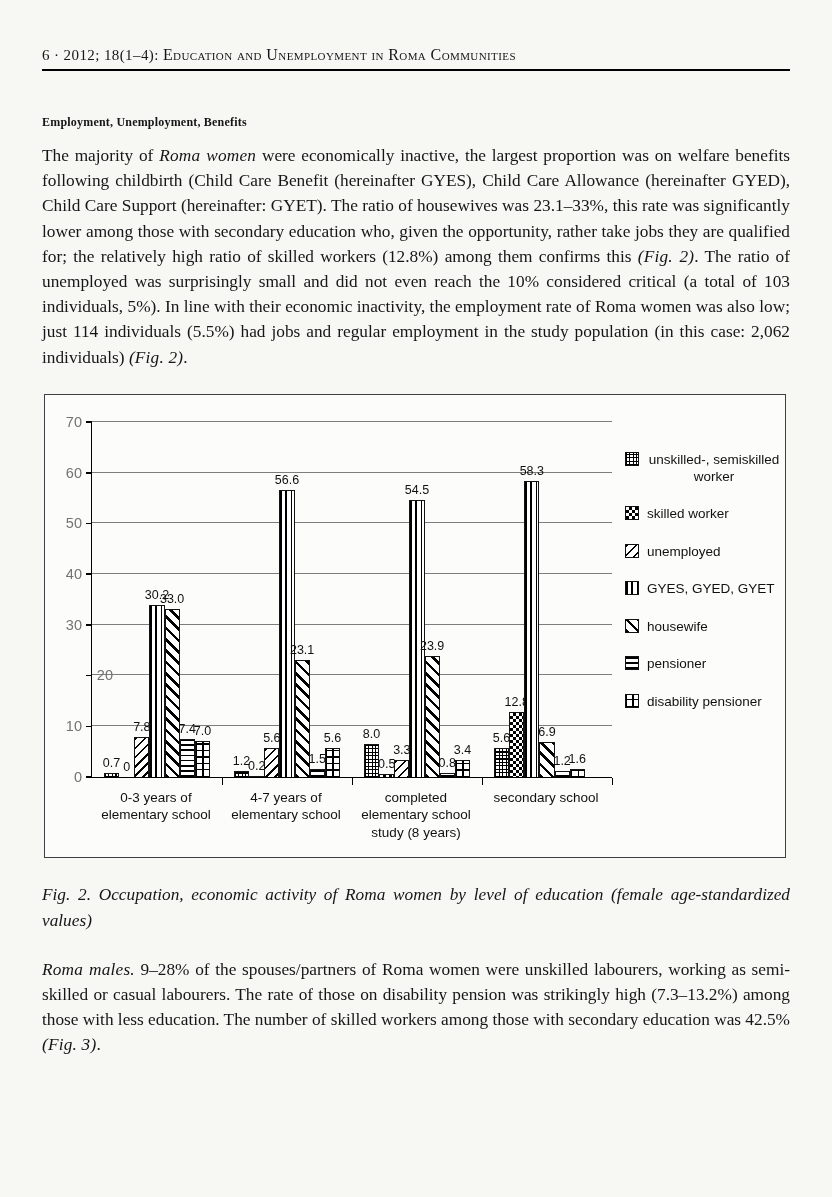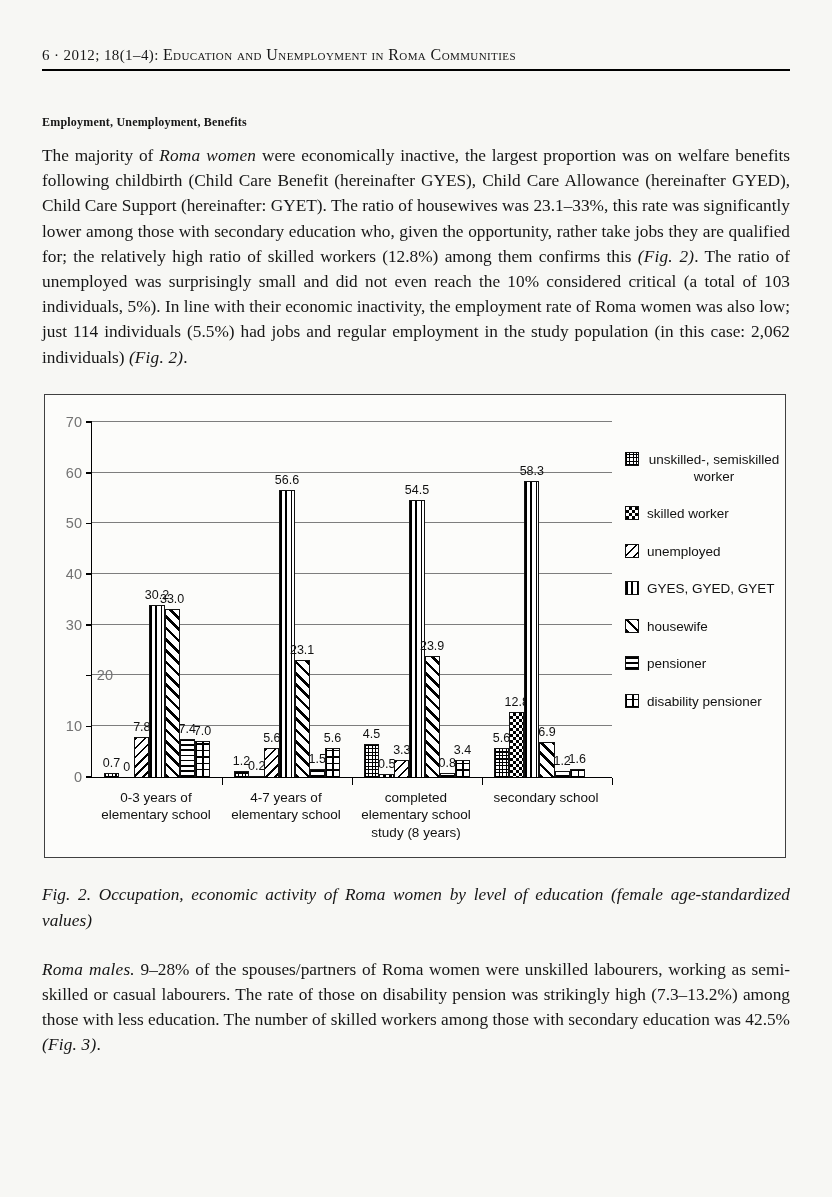--- a/index.html
+++ b/index.html
@@ -197,21 +197,21 @@
               <div class="bar-holder">
                 <div class="bar pat-coarse-grid" style="height: 8%;"></div>
                 <span class="bar-label" style="bottom: calc(8% + 3px);">5.6</span>
               </div>
             </div>
           </div>
           <div class="cat">
             <div class="bars">
               <div class="bar-holder">
                 <div class="bar pat-fine-grid" style="height: 9.28571%;"></div>
-                <span class="bar-label" style="bottom: calc(9.28571% + 3px);">4.5</span>
+                <span class="bar-label" style="bottom: calc(9.28571% + 3px);">8.0</span>
               </div>
               <div class="bar-holder">
                 <div class="bar pat-checker" style="height: 0.714286%;"></div>
                 <span class="bar-label" style="bottom: calc(0.714286% + 3px);">0.5</span>
               </div>
               <div class="bar-holder">
                 <div class="bar pat-diag-up" style="height: 4.71429%;"></div>
                 <span class="bar-label" style="bottom: calc(4.71429% + 3px);">3.3</span>
               </div>
               <div class="bar-holder">

